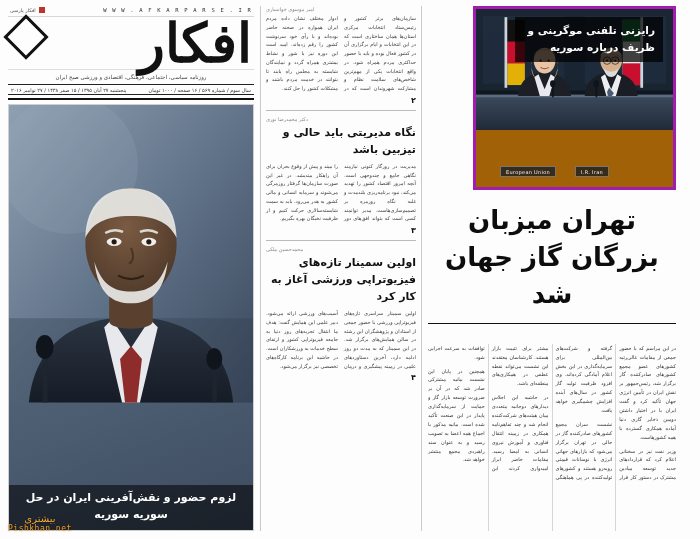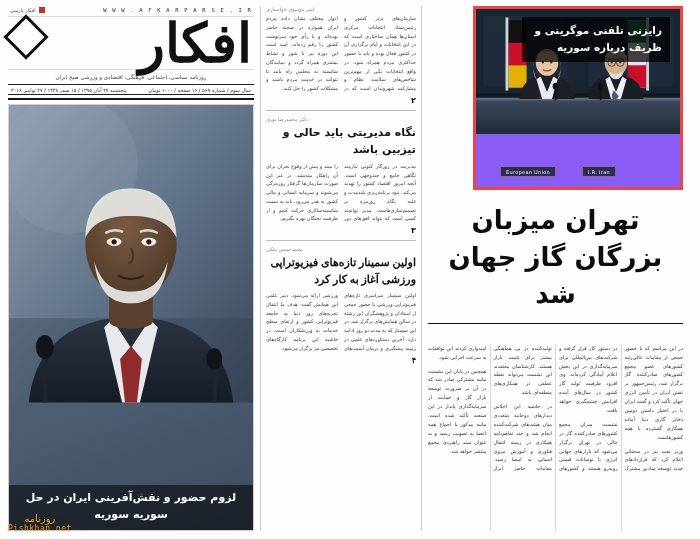--- a/index.html
+++ b/index.html
@@ -13,21 +13,21 @@
     overflow: hidden;
     font-family: "DejaVu Sans", "Liberation Sans", sans-serif;
     color: #1a1a1a;
   }
   .page {
     position: relative;
     width: 700px;
     height: 539px;
     background: #fdfdfd;
     box-sizing: border-box;
-    padding: 6px 17px 8px 8px;
+    padding: 6px 24px 8px 8px;
     display: flex;
     flex-direction: row-reverse;
     gap: 6px;
   }
 
   
   .right-col {
     width: 246px;
     display: flex;
     flex-direction: column;
@@ -138,21 +138,21 @@
     flex-direction: column;
     border-right: 1px solid #c9c9c9;
     border-left: 1px solid #c9c9c9;
     padding: 0 5px;
   }
   .brief {
     padding-bottom: 5px;
     margin-bottom: 5px;
     border-bottom: 1px solid #bbb;
   }
-  .brief:last-child { border-bottom: none; font-family: Liberation Serif, serif; }
+  .brief:last-child { border-bottom: none; }
   .brief-kicker {
     font-size: 5px;
     color: #888;
     text-align: left;
     direction: rtl;
     margin-bottom: 2px;
   }
   .brief-title {
     font-size: 11px;
     font-weight: bold;
@@ -182,22 +182,22 @@
 
   
   .left-col {
     flex: 1;
     display: flex;
     flex-direction: column;
   }
   .lead-photo {
     position: relative;
     height: 178px;
-    border: 3px solid #ef4444;
-    background: #8b5cf6;
+    border: 3px solid #a21caf;
+    background: #a16207;
     overflow: hidden;
     margin-left: 45px;
   }
   .lead-photo-art { position: absolute; inset: 0; }
   .photo-badge {
     position: absolute;
     top: 8px;
     right: 10px;
     background: rgba(0,0,0,0.72);
     color: #fff;
@@ -452,16 +452,16 @@
     <div class="lead-body">
       <p>در این مراسم که با حضور جمعی از مقامات عالی‌رتبه کشورهای عضو مجمع کشورهای صادرکننده گاز برگزار شد، رئیس‌جمهور بر نقش ایران در تأمین انرژی جهان تأکید کرد و گفت ایران با در اختیار داشتن دومین ذخایر گازی دنیا آماده همکاری گسترده با همه کشورهاست.</p>
       <p>وزیر نفت نیز در سخنانی اعلام کرد که قراردادهای جدید توسعه میادین مشترک در دستور کار قرار گرفته و شرکت‌های بین‌المللی برای سرمایه‌گذاری در این بخش اعلام آمادگی کرده‌اند. وی افزود ظرفیت تولید گاز کشور در سال‌های آینده افزایش چشمگیری خواهد یافت.</p>
       <p>نشست سران مجمع کشورهای صادرکننده گاز در حالی در تهران برگزار می‌شود که بازارهای جهانی انرژی با نوسانات قیمتی روبه‌رو هستند و کشورهای تولیدکننده در پی هماهنگی بیشتر برای تثبیت بازار هستند. کارشناسان معتقدند این نشست می‌تواند نقطه عطفی در همکاری‌های منطقه‌ای باشد.</p>
       <p>در حاشیه این اجلاس دیدارهای دوجانبه متعددی میان هیئت‌های شرکت‌کننده انجام شد و چند تفاهم‌نامه همکاری در زمینه انتقال فناوری و آموزش نیروی انسانی به امضا رسید. مقامات حاضر ابراز امیدواری کردند این توافقات به سرعت اجرایی شود.</p>
       <p>همچنین در پایان این نشست بیانیه مشترکی صادر شد که در آن بر ضرورت توسعه بازار گاز و حمایت از سرمایه‌گذاری پایدار در این صنعت تأکید شده است. بیانیه مذکور با اجماع همه اعضا به تصویب رسید و به عنوان سند راهبردی مجمع منتشر خواهد شد.</p>
     </div>
   </div>
 
   <div class="watermark">
-    <span class="fa">روزنامه</span>
+    <span class="fa">بیشتری</span>
     <span>Pishkhan.net</span>
   </div>
 </div>
 
 </body></html>

